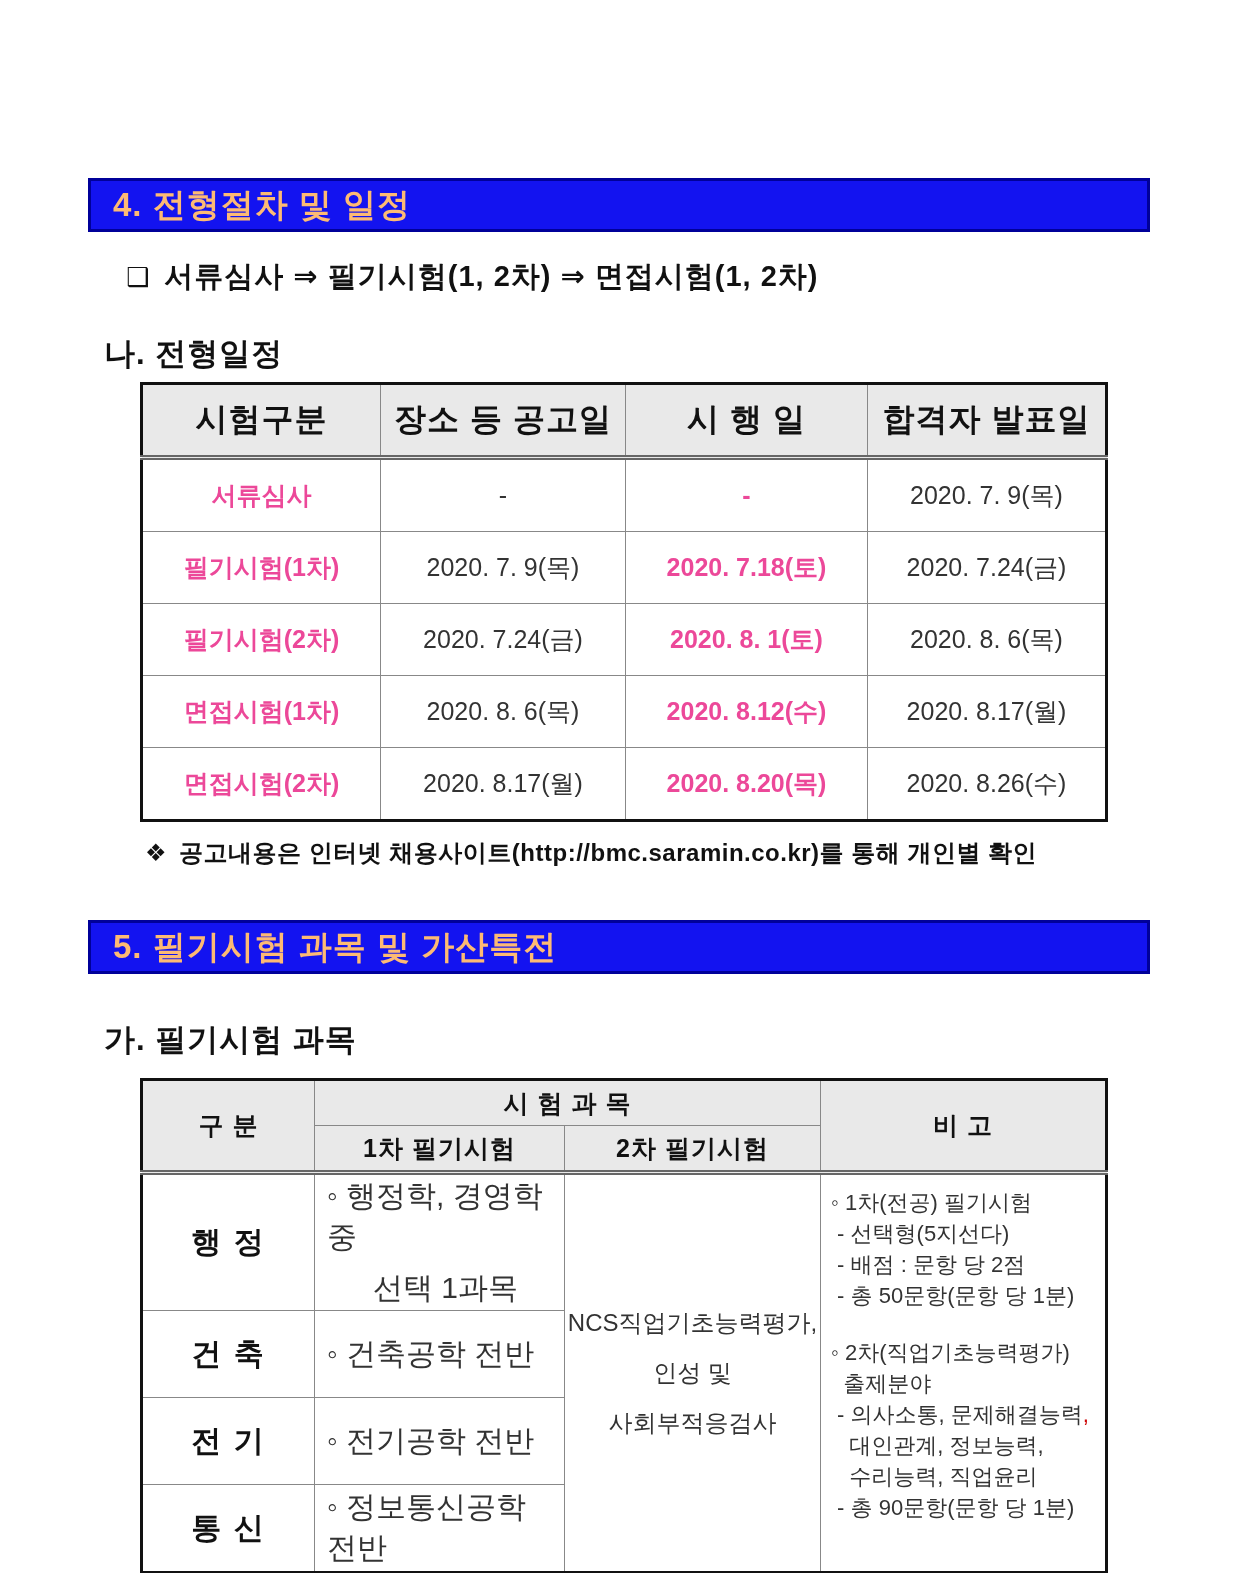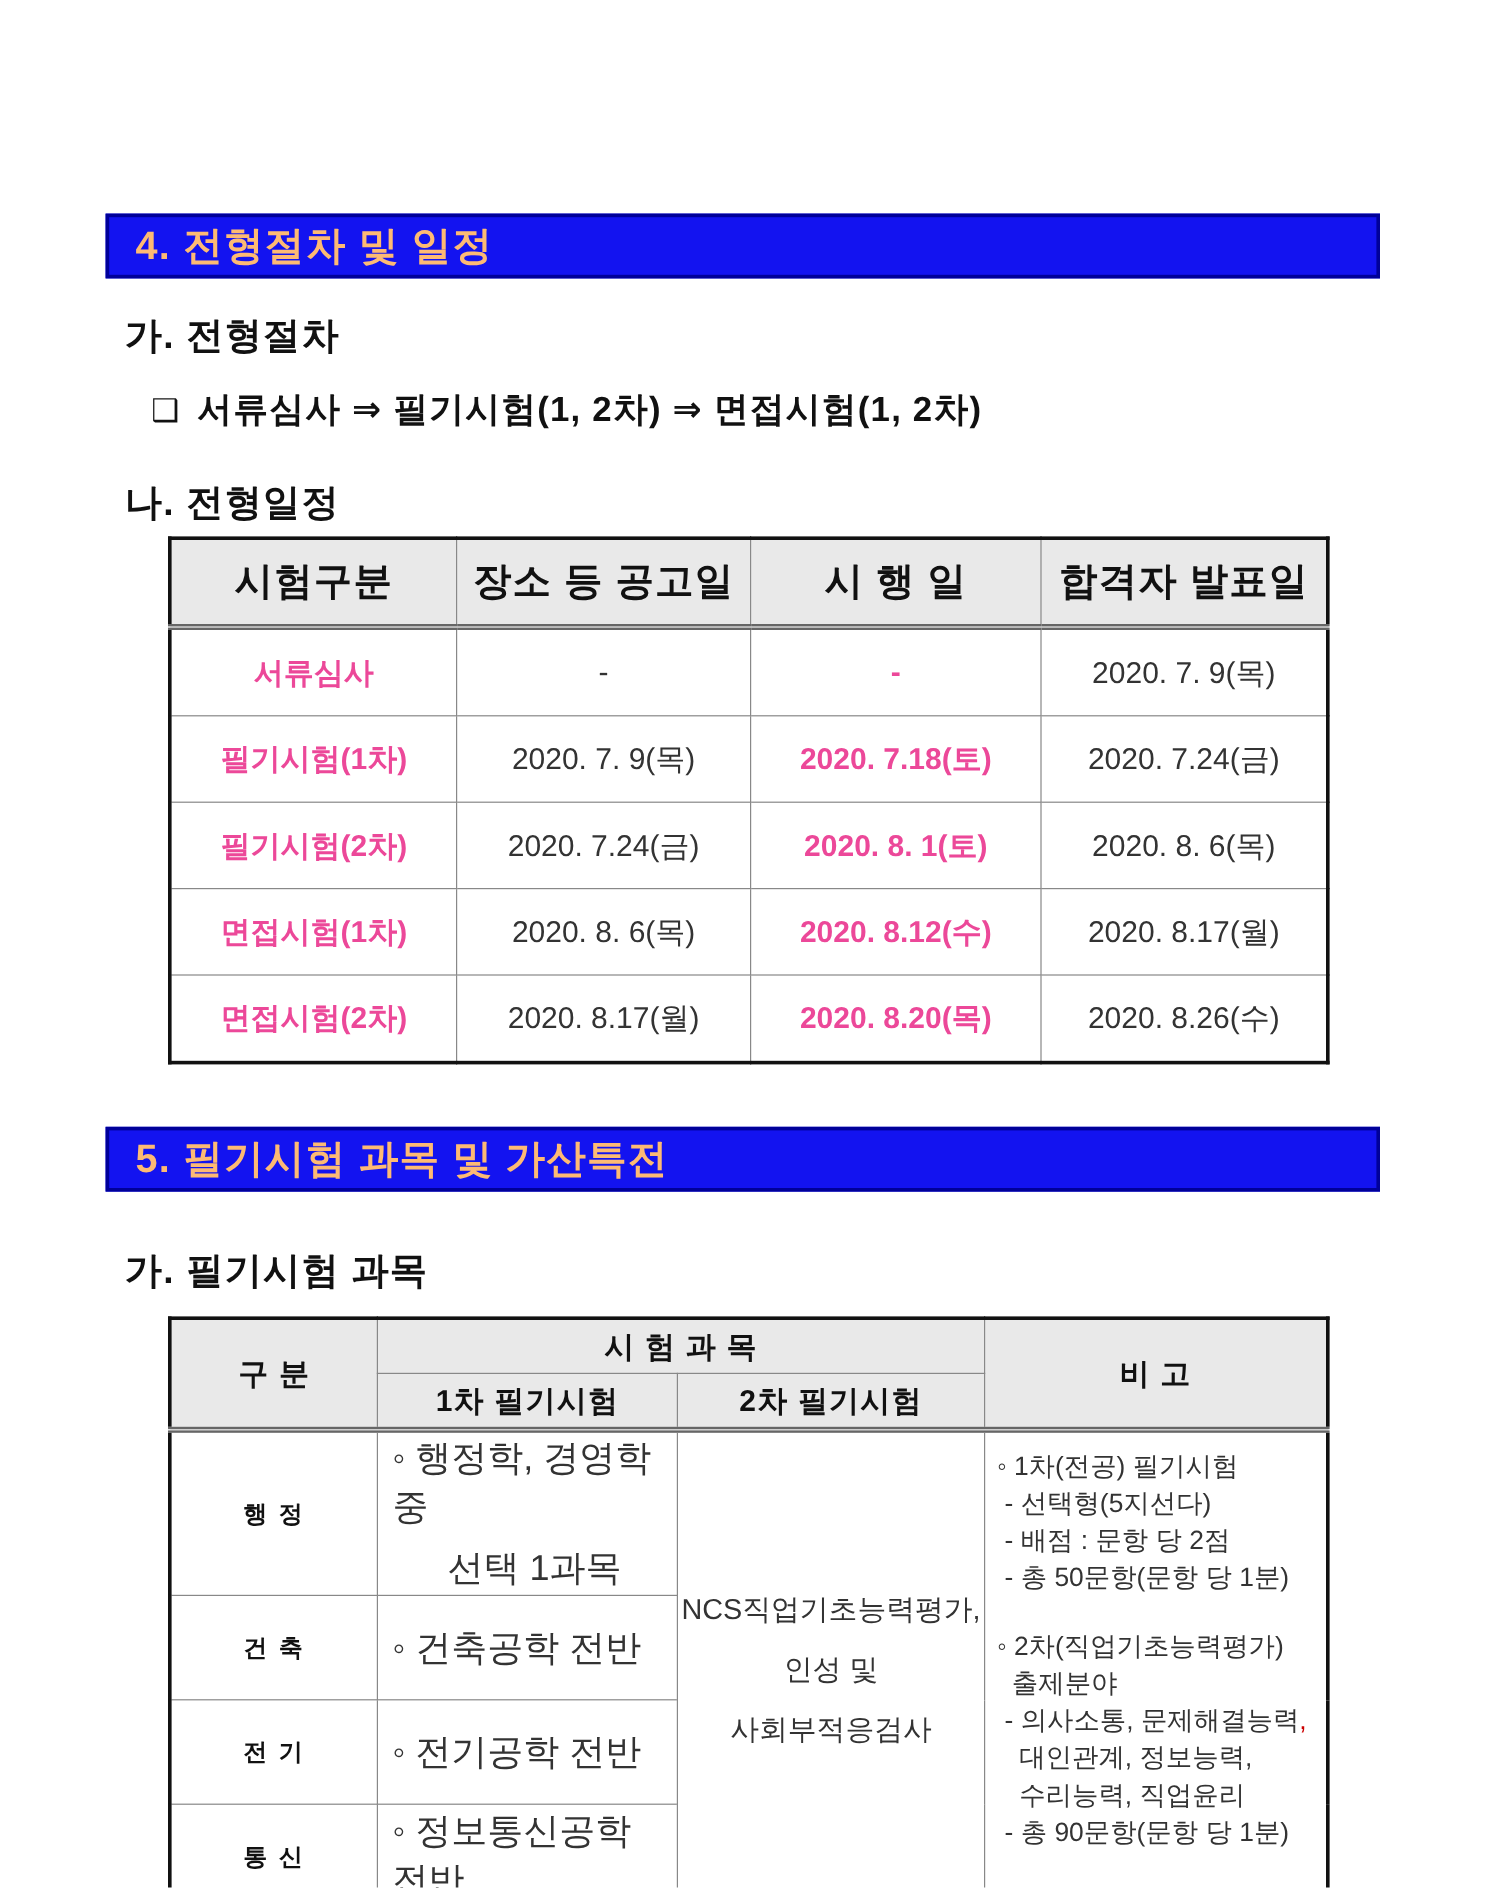--- a/index.html
+++ b/index.html
@@ -83,21 +83,21 @@
   .note .marker { margin-right: 12px; }
 
   
   .subject-table { margin-top: 20px; }
   .subject-table th { font-size: 25px; }
   .subject-table .th-top { height: 42px; }
   .subject-table .th-sub { height: 42px; }
   .subject-table td { color: #333; }
   td.cat-cell {
     text-align: center; font-weight: bold; color: #111;
-    font-size: 20px; height: 84px; letter-spacing: 2px;
+    font-size: 30px; height: 84px; letter-spacing: 2px;
   }
   td.subject-cell { font-size: 30px; padding-left: 12px; }
   .subject-cell .sub-line2 { padding-left: 46px; margin-top: 10px; }
   td.ncs-cell {
     text-align: center; font-size: 24px; line-height: 50px;
     vertical-align: middle;
   }
   td.bigo-cell {
     vertical-align: top;
     padding: 12px 4px 4px 10px;
@@ -109,21 +109,20 @@
 </style>
 </head>
 <body>
 
 <div class="content">
 
   <div class="section-bar">
     <span>4. 전형절차 및 일정</span>
   </div>
 
-  <div class="h-ga">가. 전형절차</div>
 
   <div class="flow-line">
     <span class="box-glyph">❑</span><span>서류심사 ⇒ 필기시험(1, 2차) ⇒ 면접시험(1, 2차)</span>
   </div>
 
   <div class="h-na">나. 전형일정</div>
 
   <table class="schedule-table" style="margin-top:10px;">
     <colgroup>
       <col style="width:239px">
@@ -166,20 +165,23 @@
       </tr>
       <tr>
         <td>면접시험(2차)</td>
         <td>2020. 8.17(월)</td>
         <td class="exam-date">2020. 8.20(목)</td>
         <td>2020. 8.26(수)</td>
       </tr>
     </tbody>
   </table>
 
+  <div class="note">
+    <span class="marker">❖</span><span>공고내용은 인터넷 채용사이트(http://bmc.saramin.co.kr)를 통해 개인별 확인</span>
+  </div>
 
   <div class="section-bar bar2">
     <span>5. 필기시험 과목 및 가산특전</span>
   </div>
 
   <div class="h-ga h-ga2">가. 필기시험 과목</div>
 
   <table class="subject-table">
     <colgroup>
       <col style="width:173px">

